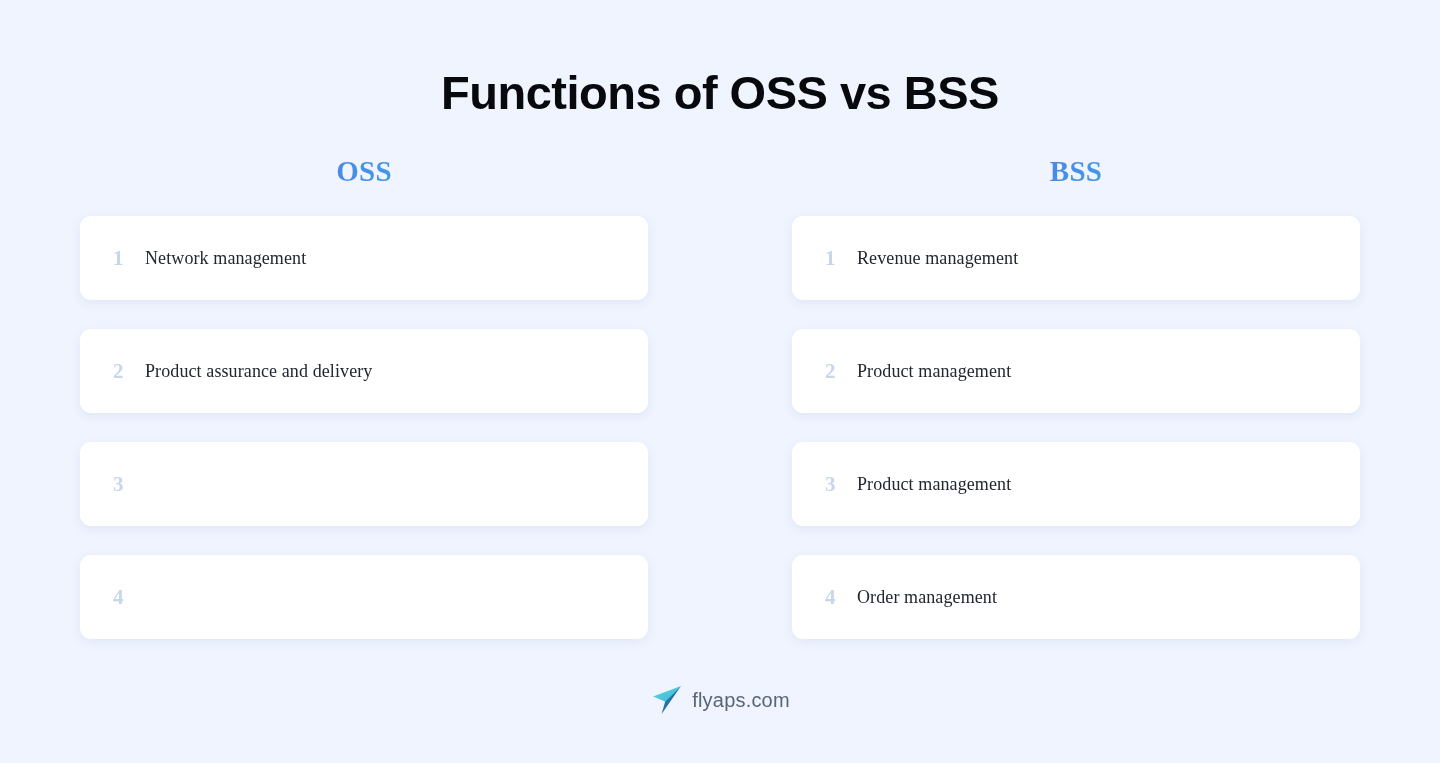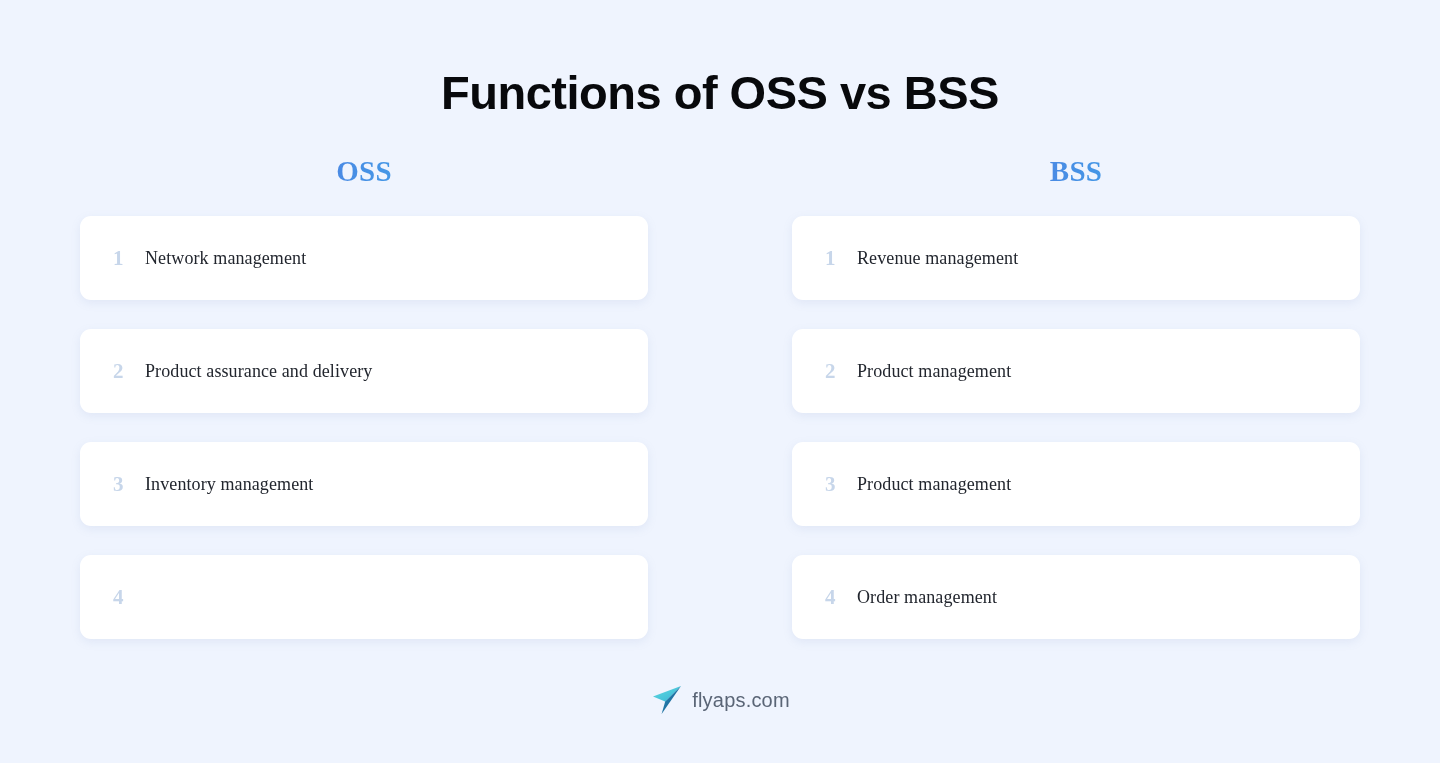--- a/index.html
+++ b/index.html
@@ -128,21 +128,20 @@
         <span class="card-label">Network management</span>
       </div>
 
       <div class="card">
         <span class="card-number">2</span>
         <span class="card-label">Product assurance and delivery</span>
       </div>
 
       <div class="card">
         <span class="card-number">3</span>
-        <span class="card-label">Inventory management</span>
       </div>
 
       <div class="card">
         <span class="card-number">4</span>
       </div>
     </div>
 
     <div class="column">
       <div class="column-header">BSS</div>
 

